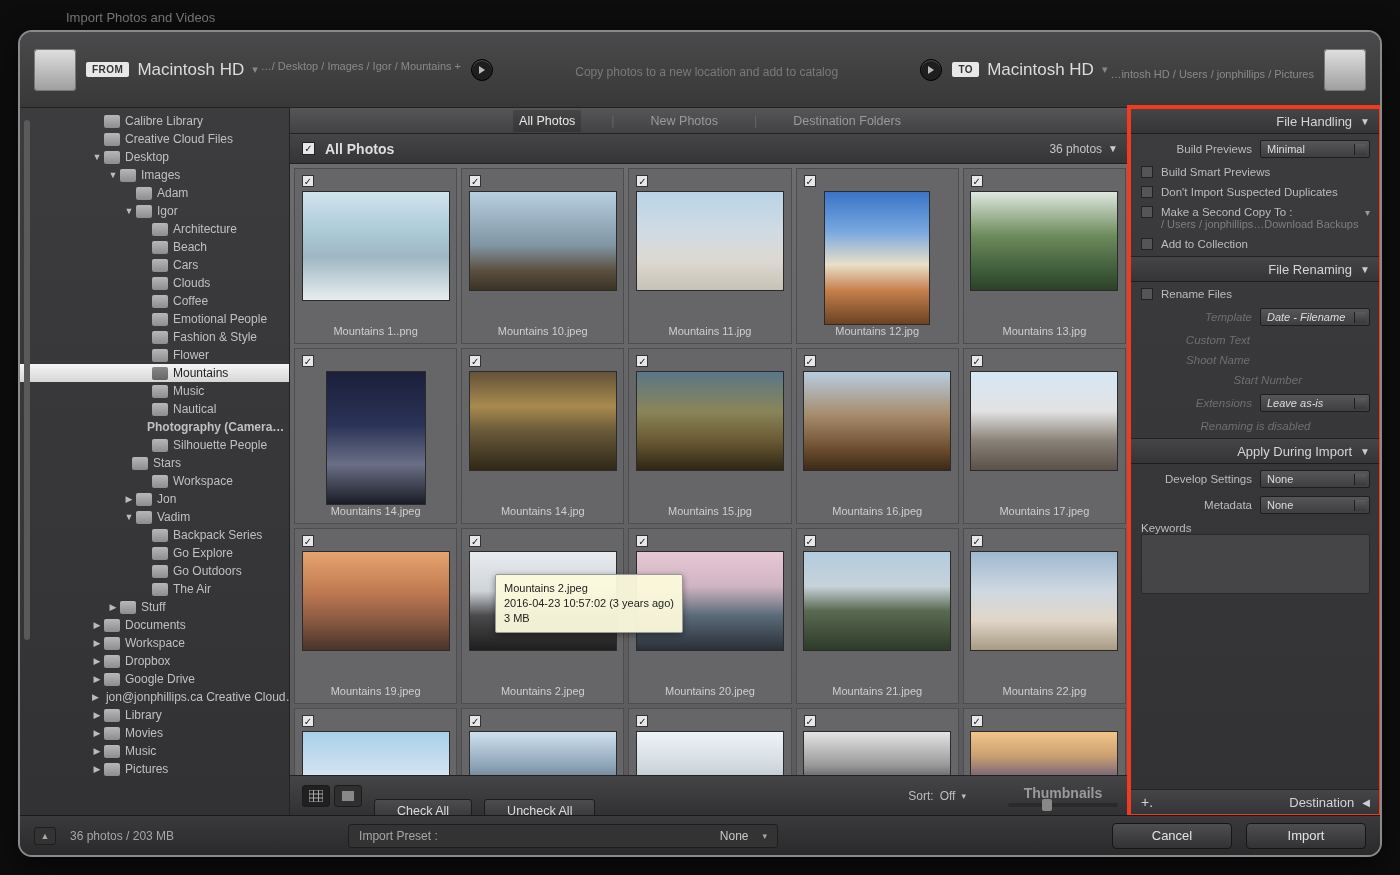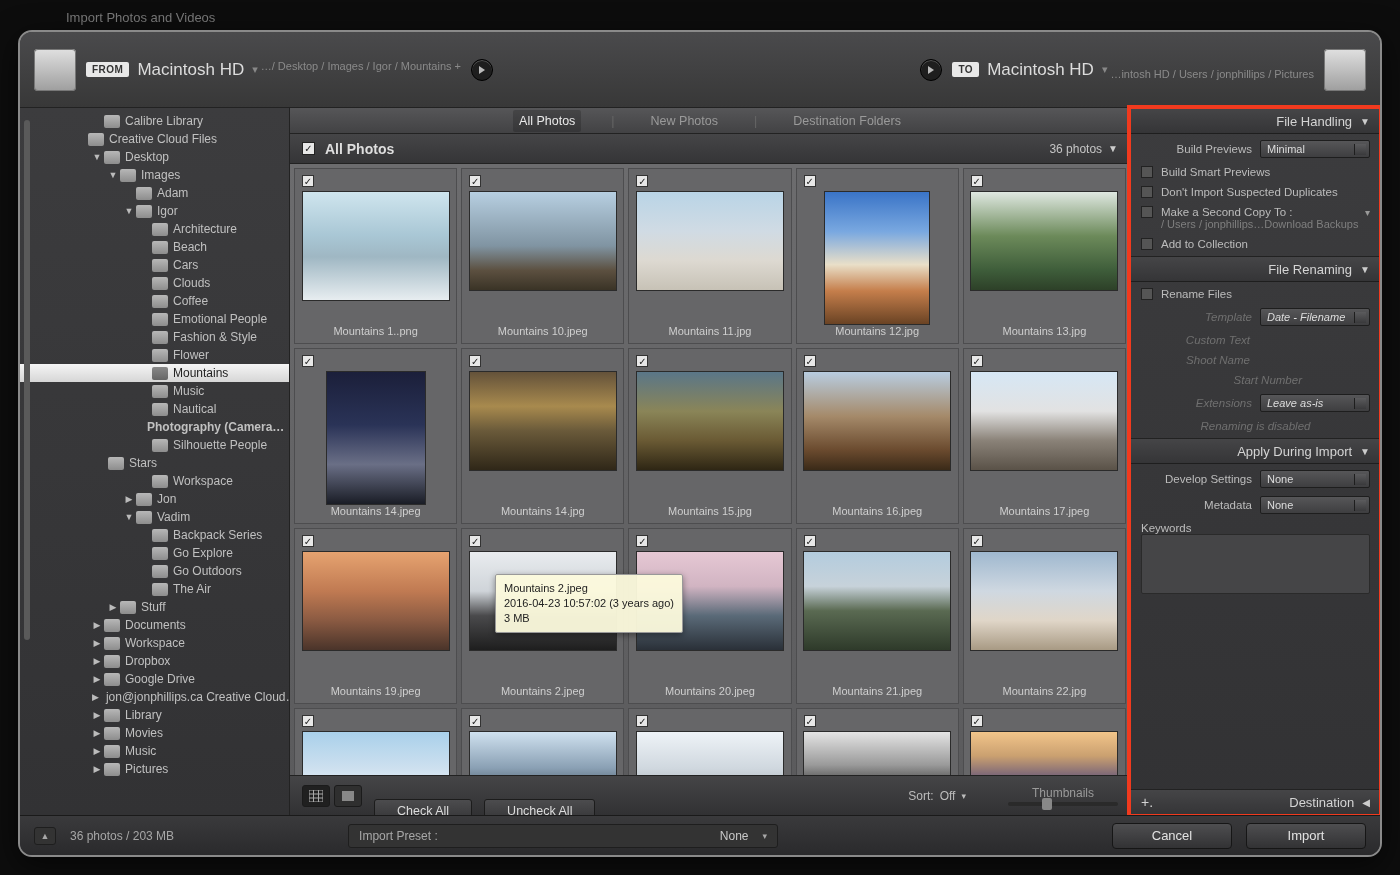--- a/index.html
+++ b/index.html
@@ -84,21 +84,21 @@
     border-top:1px solid #222;display:flex;align-items:center;padding:0 12px;gap:12px;
     font-size:12px;color:#bcbcbc;}
   .view-toggle{display:flex;gap:4px;}
   .vt{width:28px;height:22px;background:#2f2f2f;border:1px solid #1b1b1b;
     border-radius:3px;display:flex;align-items:center;justify-content:center;}
   .vt.active{background:#202020;}
   .btn{height:24px;padding:0 22px;border:1px solid #1c1c1c;border-radius:3px;
     background:linear-gradient(#4c4c4e,#343436);color:#dcdcdc;font-size:12.5px;
     display:flex;align-items:center;cursor:pointer;margin-top:31px;}
   .sort-block{margin-left:auto;display:flex;align-items:center;gap:6px;}
-  .thumb-slider{margin-left:30px;display:flex;flex-direction:column;align-items:center;gap:2px;font-size:12px;color:#9a9a9a;}
+  .thumb-slider{margin-left:30px;display:flex;flex-direction:column;align-items:center;gap:2px;font-size:14px;color:#9a9a9a;font-weight:bold;}
   .slider{width:110px;height:4px;background:#2a2a2a;border-radius:2px;position:relative;}
   .slider::after{content:"";position:absolute;left:34px;top:-4px;width:10px;height:12px;
     background:#888;border-radius:2px;}
   
   .panel-h{height:26px;background:linear-gradient(#454547,#353537);
     display:flex;align-items:center;padding:0 10px;border-top:1px solid #222;
     border-bottom:1px solid #1e1e1e;font-size:13px;color:#d4d4d4;}
   .panel-h .tri{margin-left:auto;font-size:10px;color:#ccc;}
   .panel-body{padding:6px 10px;font-size:11.5px;color:#bcbcbc;display:flex;
     flex-direction:column;gap:8px;}
@@ -148,20 +148,21 @@
         <span class="hd-path">…/ Desktop / Images / Igor / Mountains +</span>
       </div>
       <div class="arrow-btn">
         <svg viewBox="0 0 10 10">
             <path d="M2 1 L8 5 L2 9 Z"></path>
           </svg>
       </div>
     </div>
 
     <div class="header-center">
+      <div class="mode-sub">Copy photos to a new location and add to catalog</div>
     </div>
 
     <div class="hd-block" style="margin-left:auto;">
       <div class="arrow-btn">
         <svg viewBox="0 0 10 10">
             <path d="M2 1 L8 5 L2 9 Z"></path>
           </svg>
       </div>
       <div class="hd-text" style="align-items:flex-end;text-align:right;">
         <div style="display:flex;gap:8px;align-items:center;">
@@ -177,21 +178,21 @@
 
   <div class="body">
 
     <div class="col-left">
       <div class="tree" id="tree">
           <div class="tree-row" style="padding-left: 72px;">
             <span class="disclose"></span>
             <span class="folder-icon"></span>
             <span>Calibre Library</span>
           </div>
-          <div class="tree-row" style="padding-left: 56px;">
+          <div class="tree-row" style="padding-left: 72px;">
             <span class="disclose"></span>
             <span class="folder-icon"></span>
             <span>Creative Cloud Files</span>
           </div>
           <div class="tree-row" style="padding-left: 72px;">
             <span class="disclose">▼</span>
             <span class="folder-icon"></span>
             <span>Desktop</span>
           </div>
           <div class="tree-row" style="padding-left: 88px;">
@@ -267,21 +268,21 @@
           <div class="tree-row" style="padding-left: 120px; font-weight: bold;">
             <span class="disclose"></span>
             <span class="folder-icon"></span>
             <span>Photography (Camera…</span>
           </div>
           <div class="tree-row" style="padding-left: 120px;">
             <span class="disclose"></span>
             <span class="folder-icon"></span>
             <span>Silhouette People</span>
           </div>
-          <div class="tree-row" style="padding-left: 76px;">
+          <div class="tree-row" style="padding-left: 76px; margin-left: 24px;">
             <span class="disclose"></span>
             <span class="folder-icon"></span>
             <span>Stars</span>
           </div>
           <div class="tree-row" style="padding-left: 120px;">
             <span class="disclose"></span>
             <span class="folder-icon"></span>
             <span>Workspace</span>
           </div>
           <div class="tree-row" style="padding-left: 104px;">

